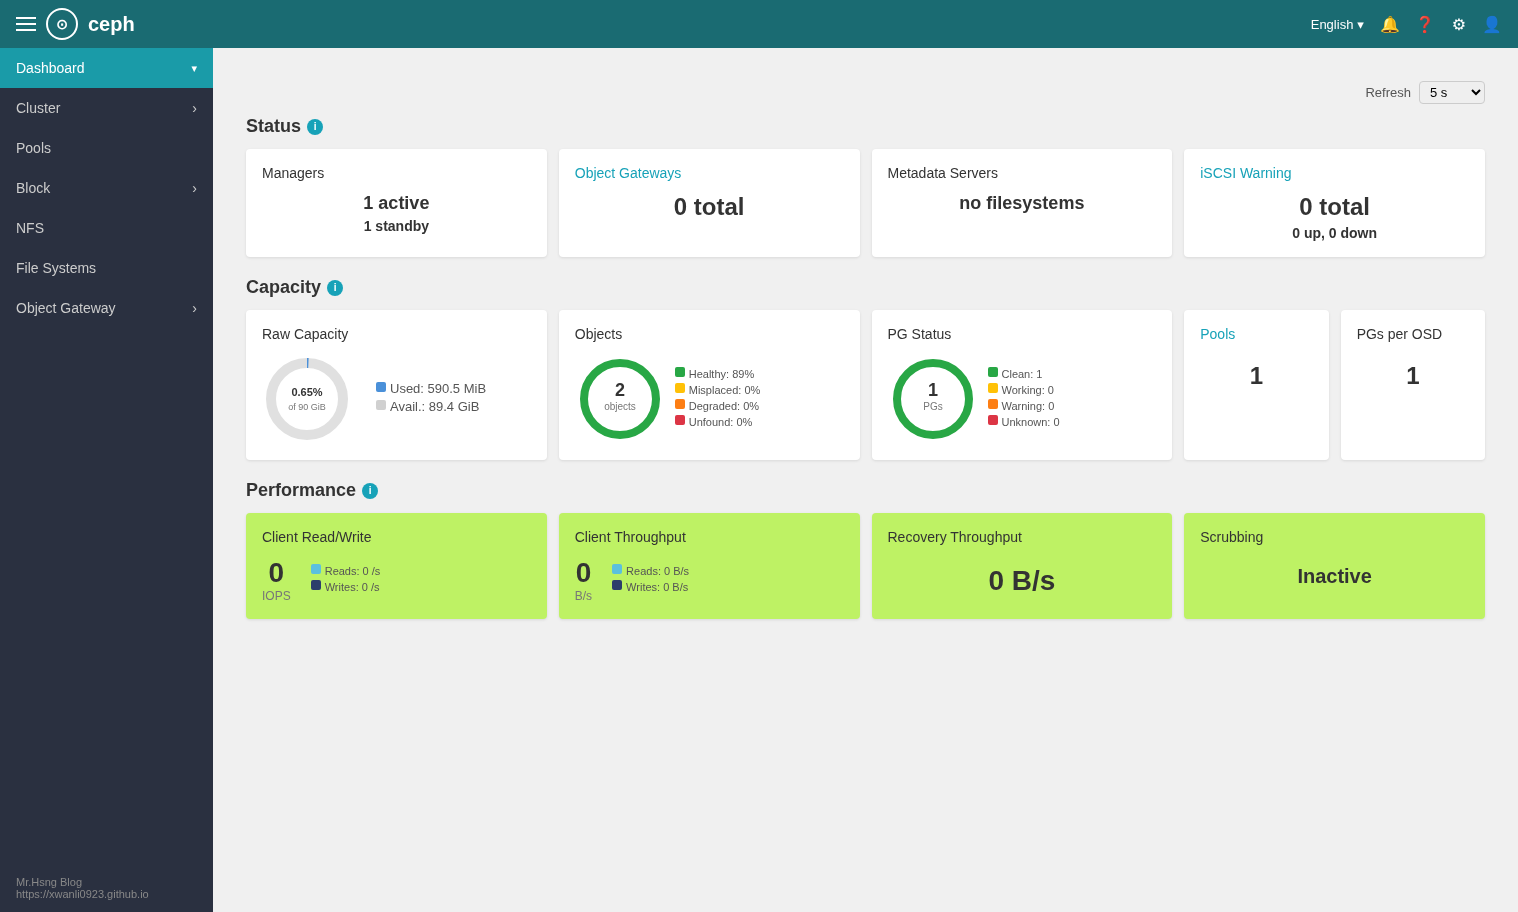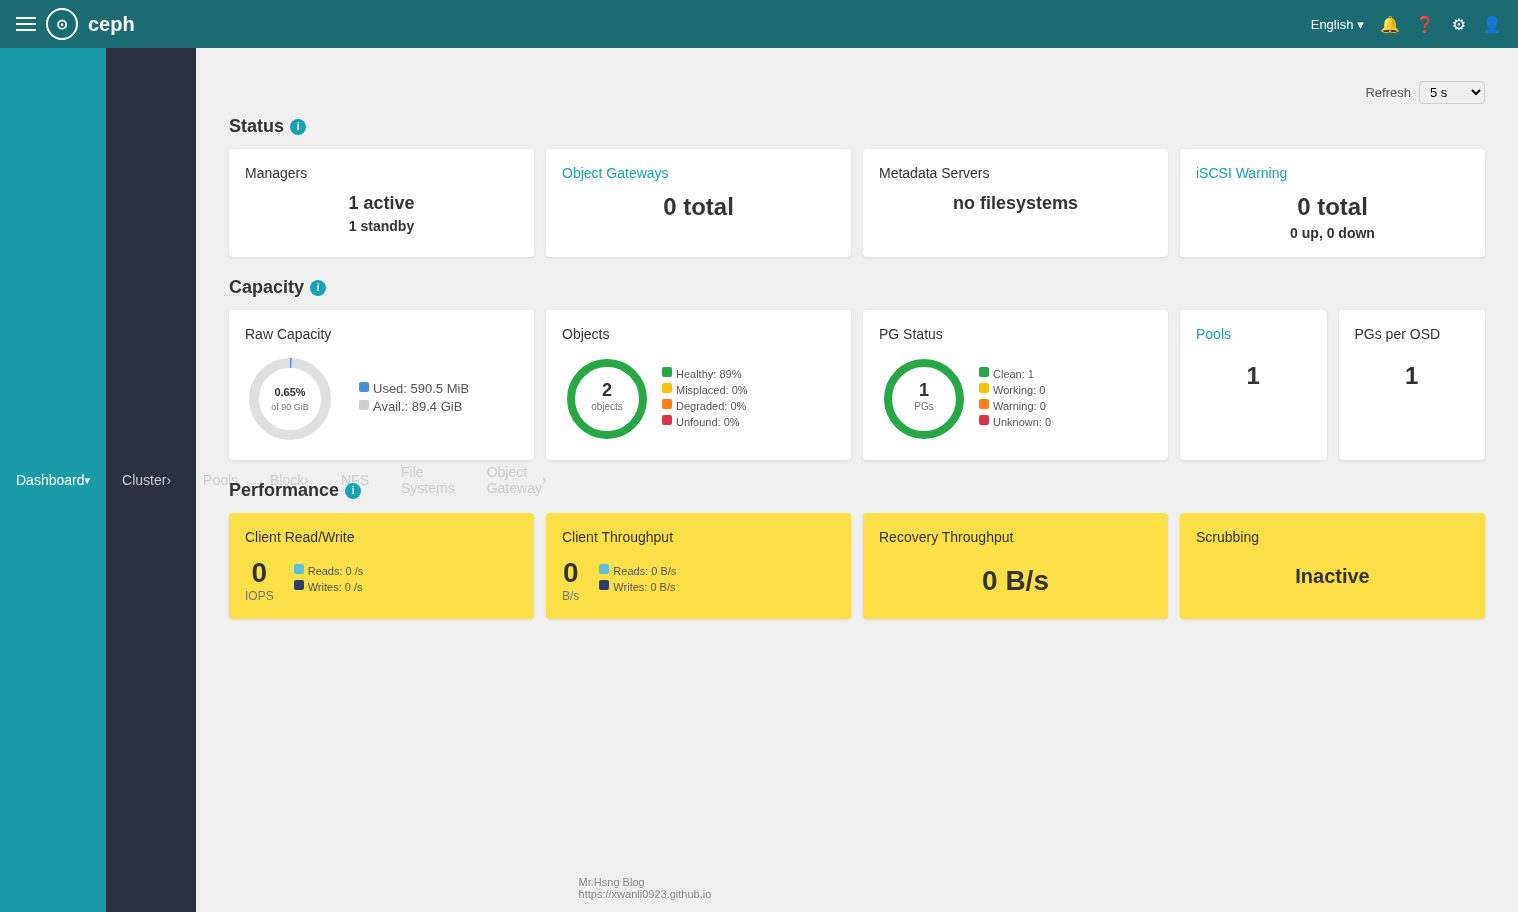--- a/index.html
+++ b/index.html
@@ -46,26 +46,26 @@
 
     
     .layout {
       display: flex;
       margin-top: 48px;
       min-height: calc(100vh - 48px);
     }
 
     
     .sidebar {
-      width: 196px;
+      width: 213px;
       background: #2a3040;
       color: #ccc;
       flex-shrink: 0;
       display: flex;
-      flex-direction: row;
+      flex-direction: column;
     }
     .sidebar-item {
       display: flex;
       align-items: center;
       justify-content: space-between;
       padding: 12px 16px;
       cursor: pointer;
       font-size: 14px;
       transition: background 0.2s;
     }
@@ -189,21 +189,21 @@
     .pg-legend { font-size: 11px; color: #555; }
     .pg-legend div { display: flex; align-items: center; gap: 4px; margin-bottom: 3px; }
 
     
     .perf-cards {
       display: grid;
       grid-template-columns: repeat(4, 1fr);
       gap: 12px;
     }
     .perf-card {
-      background: #fde047;
+      background: #bef264;
       border-radius: 4px;
       padding: 16px;
       box-shadow: 0 1px 3px rgba(0,0,0,0.1);
     }
     .perf-title { font-size: 14px; color: #333; margin-bottom: 12px; }
     .perf-value { font-size: 28px; font-weight: bold; color: #333; text-align: center; }
     .perf-unit { font-size: 12px; color: #777; text-align: center; }
     .perf-legend { font-size: 11px; color: #555; }
     .perf-legend div { display: flex; align-items: center; gap: 4px; margin-bottom: 3px; }
     .rw-container { display: flex; align-items: center; gap: 20px; }

